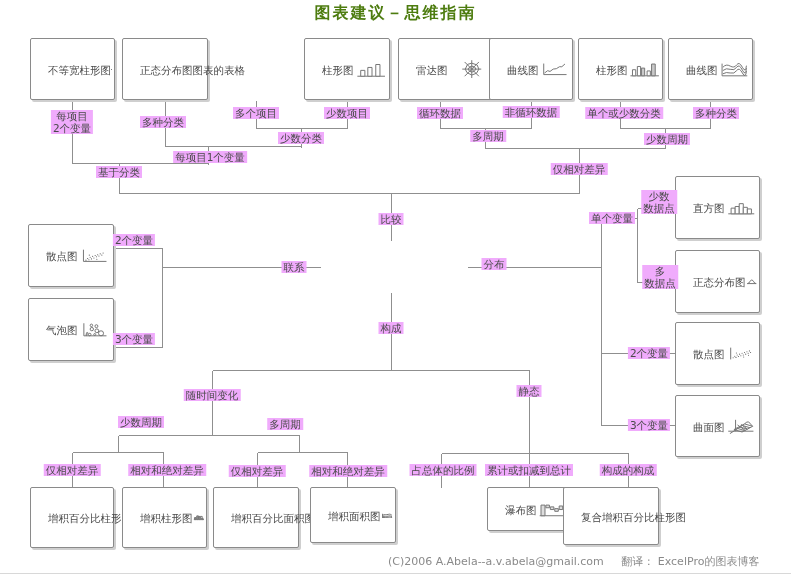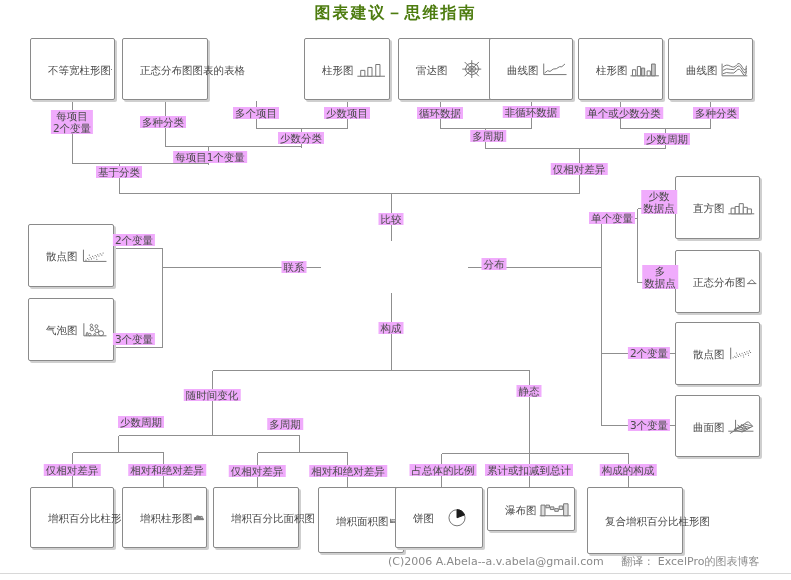--- a/index.html
+++ b/index.html
@@ -338,54 +338,47 @@
   <div class="box" style="left:213px;top:487px;width:86px;height:61px">
     <div class="bt">增积百分比</div>
     <div class="bt">面积图</div>
     <svg class="ic" viewBox="0 0 80 28">
       <rect class="sf" x="8" y="3" width="64" height="22"></rect>
       <path class="s" d="M8 10 C20 7 32 12 44 9 S64 11 72 9"></path>
       <path class="s" d="M8 17 C20 15 32 19 44 16 S64 18 72 17"></path>
     </svg>
   </div>
 
-  <div class="box" style="left:318px;top:487px;width:86px;height:66px">
+  <div class="box" style="left:310px;top:487px;width:86px;height:56px">
     <div class="bt">增积面积图</div>
     <svg class="ic" viewBox="0 0 80 38">
       <path class="s" d="M10 5 V33 H72"></path>
       <path class="s" d="M10 15 C22 7 34 13 46 9 S62 9 70 15"></path>
       <path class="s" d="M10 23 C22 18 34 24 46 20 S62 19 70 24"></path>
       <path class="s" d="M10 29 C22 26 34 30 46 27 S62 26 70 30"></path>
     </svg>
   </div>
 
-  <div class="box" style="left:395px;top:487px;width:88px;height:61px">
-    <div class="bt">饼图</div>
-    <svg class="ic" viewBox="0 0 80 34">
-      <circle class="sf" cx="40" cy="17" r="14"></circle>
-      <path d="M40 17 L40 3 A14 14 0 0 1 53 12 Z" fill="#1c1c1c" stroke="#1c1c1c"></path>
-    </svg>
-  </div>
 
   <div class="box" style="left:487px;top:487px;width:88px;height:44px">
     <div class="bt">瀑布图</div>
     <svg class="ic" viewBox="0 0 80 34">
       <path class="s" d="M6 31 H76"></path>
       <g fill="#ddd" stroke="#777">
           <rect x="9" y="7" width="9" height="24"></rect>
           <rect x="20" y="7" width="8" height="6"></rect>
       <rect x="30" y="11" width="8" height="6"></rect>
           <rect x="40" y="15" width="8" height="6"></rect>
       <rect x="50" y="9" width="8" height="8"></rect>
           <rect x="60" y="4" width="10" height="27"></rect>
         </g>
     </svg>
   </div>
 
-  <div class="box" style="left:587px;top:487px;width:96px;height:67px">
+  <div class="box" style="left:563px;top:487px;width:96px;height:58px">
     <div class="bt">复合增积百分比</div>
     <div class="bt">柱形图</div>
     <svg class="ic" viewBox="0 0 80 28">
       <path class="s" d="M5 26 H77"></path>
       <g class="sf">
           <rect x="12" y="7" width="11" height="19"></rect>
           <rect x="36" y="3" width="11" height="23"></rect>
           <rect x="60" y="7" width="11" height="19"></rect>
         </g>
       <g class="s">

